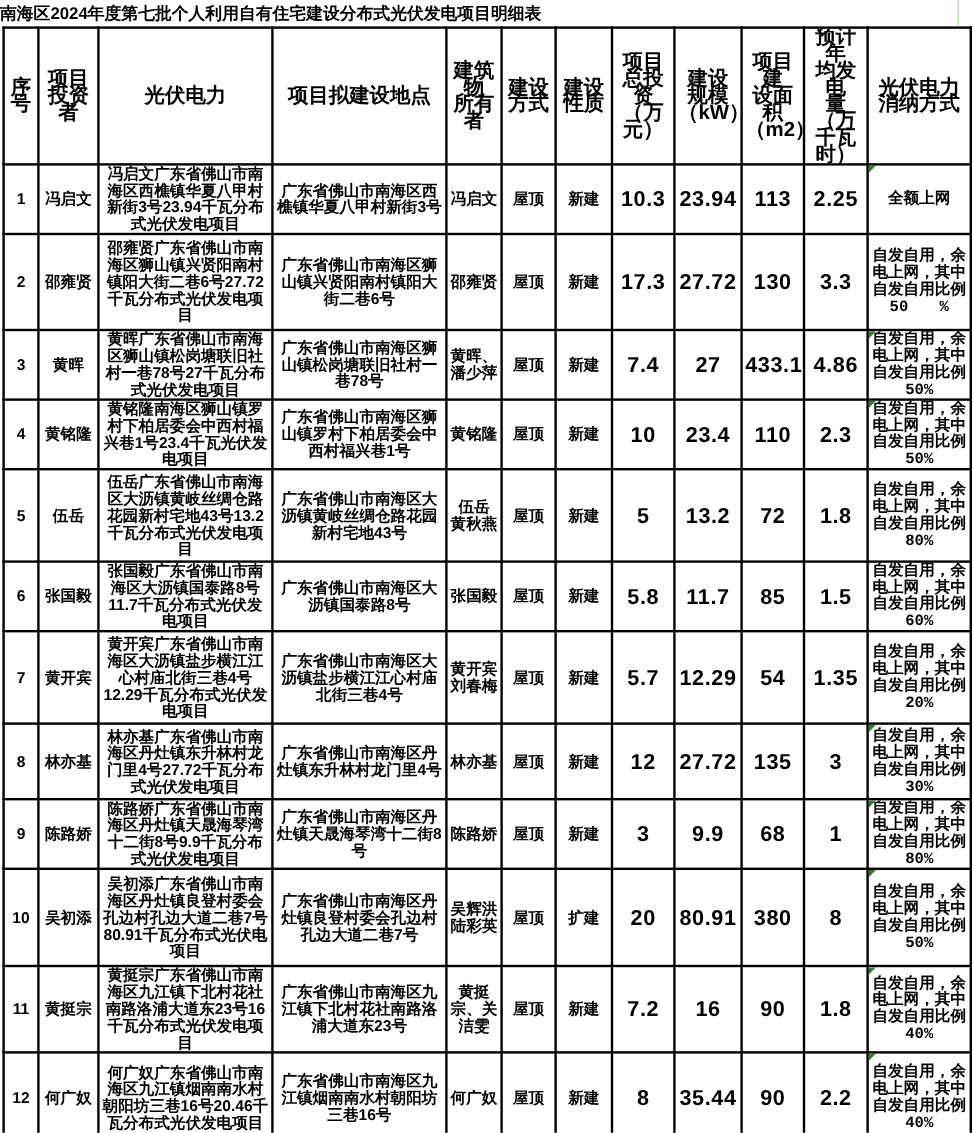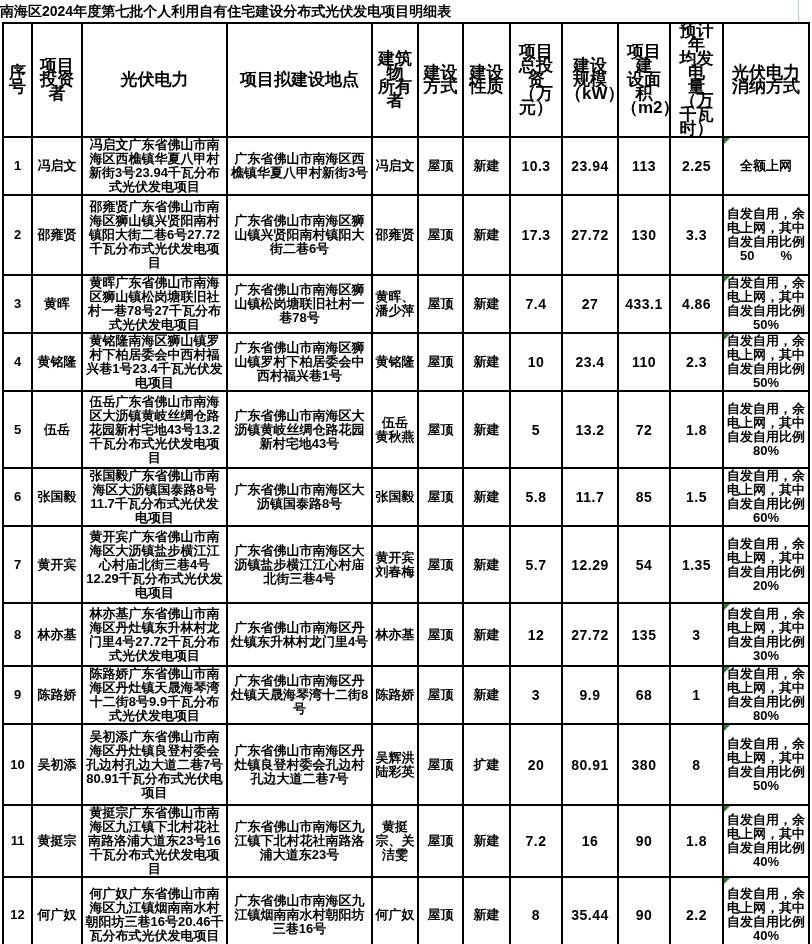--- a/index.html
+++ b/index.html
@@ -19,22 +19,22 @@
   .titlerow .gl { height:22px; }
 
   table { border-collapse:collapse; table-layout:fixed; width:806px; margin-left:2px; }
   th, td {
     border:2px solid #000; text-align:center; vertical-align:middle;
     padding:0 2px; overflow:hidden; position:relative;
   }
   thead th { font-size:17px; line-height:14px; white-space:pre-line; height:71px; font-weight:bold;margin-left:44px; }
   tbody td { font-size:13px; line-height:14px; font-weight:bold; }
   td.owner { white-space:pre-line; }
-  td.consumption { white-space:pre-wrap; }
-  td.num { font-size:14px; letter-spacing:0.5px; }
+  td.consumption { white-space:pre-wrap;font-family:Liberation Mono, monospace; }
+  td.num { font-size:18px; letter-spacing:0.5px; }
 
   
   .tri {
     position:absolute; top:0; left:0; width:0; height:0;
     border-top:6px solid #2e7d32; border-right:6px solid transparent;
   }
 
   
   tfoot td { border:1px solid #b5d6b5; height:17px; font-size:13px; letter-spacing:0.5px; }
   tfoot td.blk { border:1.5px solid #000; }

